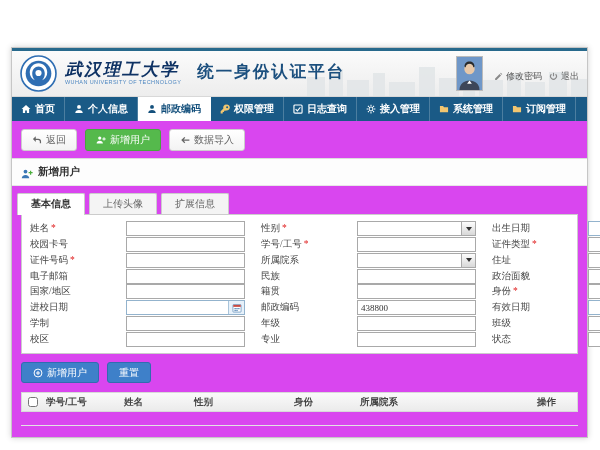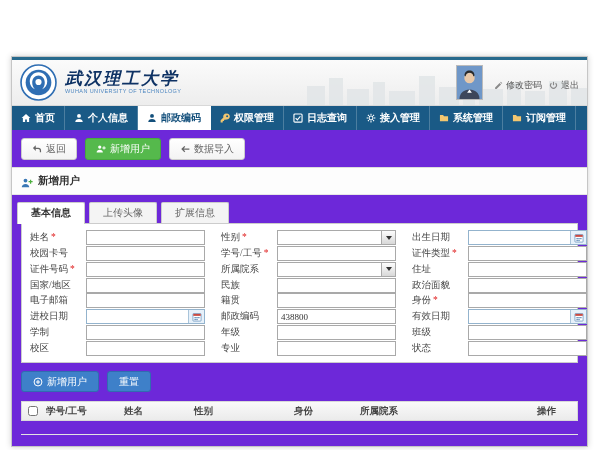--- a/index.html
+++ b/index.html
@@ -1,17 +1,17 @@
 <!DOCTYPE html>
 <html><head>
 <meta charset="utf-8">
 <style>
   html,body{margin:0;padding:0;width:600px;height:450px;background:#fff;overflow:hidden;
     font-family:"Liberation Sans","DejaVu Sans",sans-serif;}
-  .window{position:absolute;left:11px;top:56px;width:577px;height:391px;background:#6d28d9;
+  .window{position:absolute;left:11px;top:47px;width:577px;height:391px;background:#d946ef;
     border:1px solid #c6c6c6;box-shadow:0 0 6px rgba(0,0,0,.18);box-sizing:border-box;}
   .accent-bar{height:3px;background:#27698c;}
   
   .header{position:relative;height:45px;background:linear-gradient(#fbfbfb,#ededed);
     border-bottom:1px solid #d8d8d8;overflow:hidden;}
   .skyline{position:absolute;right:0;bottom:0;opacity:.85;}
   .header-left{position:absolute;left:8px;top:4px;display:flex;align-items:center;gap:8px;}
   .logo{width:37px;height:37px;flex-shrink:0;}
   .uni-text{display:flex;flex-direction:column;line-height:1;}
   .uni-cn{font-family:"DejaVu Serif","Liberation Serif",serif;font-style:italic;font-weight:bold;
@@ -49,21 +49,21 @@
   .tab.active{background:#fff;color:#333;font-weight:bold;height:21px;margin-bottom:-1px;}
   
   .panel{margin:0 9px;border:1px solid #ccc;background:#fff;padding:6px 8px;height:140px;box-sizing:border-box;}
   .form-grid{display:grid;grid-template-columns:1fr 1fr 1fr;column-gap:16px;height:100%;font-family:Liberation Serif, serif;}
   .fcol{display:flex;flex-direction:column;justify-content:space-between;}
   .frow{display:flex;align-items:center;height:15px;}
   .flabel{width:56px;flex-shrink:0;font-size:9.5px;color:#444;white-space:nowrap;}
   .req{color:#e02020;margin-left:2px;font-size:9.5px;}
   .fwrap{flex:1;display:flex;position:relative;}
   .tin{flex:1;height:15px;border:1px solid #a9a9a9;font-size:9px;padding:0 3px;box-sizing:border-box;
-    font-family:inherit;color:#333;min-width:0;}
+    font-family:inherit;color:#333;min-width:0;margin-left:40px;}
   .sel{border-color:#a9a9a9;}
   .sel-btn{position:absolute;right:1px;top:1px;bottom:1px;width:13px;background:linear-gradient(#fdfdfd,#d8d8d8);
     border-left:1px solid #a9a9a9;cursor:pointer;display:flex;align-items:center;justify-content:center;}
   .sel-btn::after{content:"";border:3px solid transparent;border-top:4px solid #333;margin-top:3px;}
   .din{border-color:#93b3cd;}
   .cal-btn{position:absolute;right:1px;top:1px;bottom:1px;width:15px;background:#e7f1fa;
     border-left:1px solid #a9c4da;cursor:pointer;display:flex;align-items:center;justify-content:center;}
   .cal-btn svg{width:10px;height:10px;}
   
   .actions{display:flex;gap:8px;margin:8px 9px 0;}
@@ -107,20 +107,21 @@
       <svg class="logo" viewBox="0 0 36 36">
         <circle cx="18" cy="18" r="17" fill="#fff" stroke="#2f6eb3" stroke-width="1.6"></circle>
         <circle cx="18" cy="18" r="12.5" fill="#2f6eb3"></circle>
         <path d="M18 8c-5 0-8.5 4-8.5 9 0 3.5 2 6.3 5 7.5-1.7-1.8-2.6-4-2.6-6.3 0-4 2.6-7 6.1-7s6.1 3 6.1 7c0 2.3-.9 4.5-2.6 6.3 3-1.2 5-4 5-7.5C26.5 12 23 8 18 8z" fill="#fff"></path>
         <circle cx="18" cy="17.5" r="3" fill="#fff"></circle>
       </svg>
       <div class="uni-text">
         <div class="uni-cn">武汉理工大学</div>
         <div class="uni-en">WUHAN UNIVERSITY OF TECHNOLOGY</div>
       </div>
+      <div class="platform-title">统一身份认证平台</div>
     </div>
     <div class="header-right">
       <svg class="avatar" viewBox="0 0 25 33">
         <rect width="25" height="33" fill="#6f97c8"></rect>
         <circle cx="12.5" cy="12" r="5.2" fill="#e8c8a8"></circle>
         <path d="M7.5 9.5c0-3 2-5 5-5s5 2 5 5l-1.2 1c0-2.4-1.5-3.8-3.8-3.8S8.7 8.1 8.7 10.5z" fill="#2a2a2a"></path>
         <path d="M2.5 33c0-6 4.6-9.5 10-9.5s10 3.5 10 9.5z" fill="#3d465a"></path>
         <path d="M12.5 23.5l-2.4 3.2h4.8z" fill="#fff"></path>
       </svg>
       <a class="hlink">
@@ -243,27 +244,27 @@
               <input type="text" class="tin" style="">
             </span>
   </div>
           <div class="frow">
     <span class="flabel">证件号码<span class="req">*</span></span>
     <span class="fwrap">
               <input type="text" class="tin" style="">
             </span>
   </div>
           <div class="frow">
+    <span class="flabel">电子邮箱</span>
+    <span class="fwrap">
+              <input type="text" class="tin" style="">
+            </span>
+  </div>
+          <div class="frow">
     <span class="flabel">国家/地区</span>
-    <span class="fwrap">
-              <input type="text" class="tin" style="">
-            </span>
-  </div>
-          <div class="frow">
-    <span class="flabel">电子邮箱</span>
     <span class="fwrap">
               <input type="text" class="tin" style="">
             </span>
   </div>
           <div class="frow">
     <span class="flabel">进校日期</span>
     <span class="fwrap">
               <input type="text" class="tin din" style="">
               <span class="cal-btn">
                 <svg viewBox="0 0 16 16" width="10" height="10">

